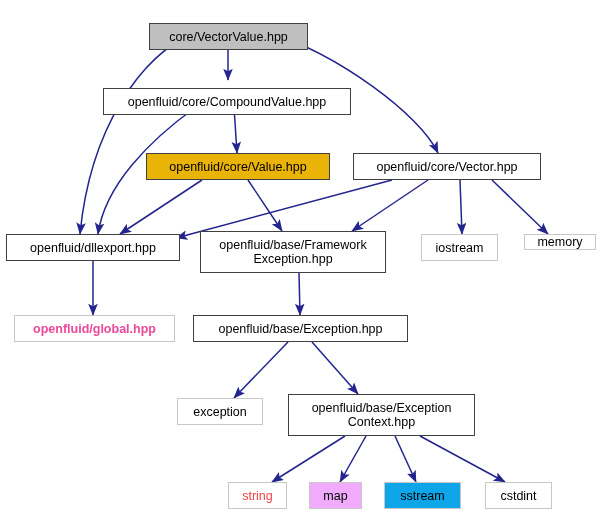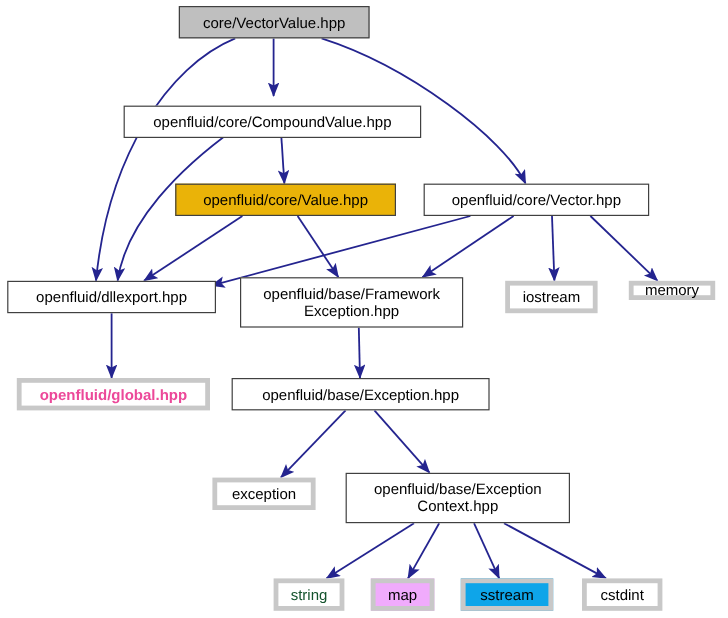--- a/index.html
+++ b/index.html
@@ -27,30 +27,31 @@
     position: absolute;
     box-sizing: border-box;
     display: flex;
     align-items: center;
     justify-content: center;
     text-align: center;
     font-size: 12.5px;
     line-height: 14px;
     color: #000000;
     background: #ffffff;
-    border: 4px solid #1d4ed8;
+    border: 1px solid #1d4ed8;
     white-space: pre-line;
     z-index: 2;
   }
   .node.local {
     border: 1.6px solid #404040;
   }
   .node.root {
     border: 1.6px solid #404040;
     background: #bfbfbf;
+    margin-top: 18px;
   }
 </style>
 </head>
 <body>
 
 <div id="canvas" style="width: 607px; height: 515px; background: rgb(255, 255, 255);">
   <svg id="edge-layer" viewBox="0 0 607 515" xmlns="http://www.w3.org/2000/svg">
     <defs>
       <marker id="arrowhead" markerWidth="9" markerHeight="9" refX="7.5" refY="3.2" orient="auto" markerUnits="strokeWidth">
         <path d="M0,0 L8,3.2 L0,6.4 L1.7,3.2 z" fill="#24248f"></path>
@@ -86,18 +87,18 @@
       <div class="node local" style="left: 6px; top: 234px; width: 174px; height: 27px; background: rgb(255, 255, 255); border-color: rgb(64, 64, 64); color: rgb(0, 0, 0);">openfluid/dllexport.hpp</div>
       <div class="node local" style="left: 200px; top: 231px; width: 186px; height: 42px; background: rgb(255, 255, 255); border-color: rgb(64, 64, 64); color: rgb(0, 0, 0);">openfluid/base/Framework
 Exception.hpp</div>
       <div class="node system" style="left: 421px; top: 234px; width: 77px; height: 27px; background: rgb(255, 255, 255); border-color: rgb(200, 200, 200); color: rgb(0, 0, 0);">iostream</div>
       <div class="node system" style="left: 524px; top: 234px; width: 72px; height: 16px; background: rgb(255, 255, 255); border-color: rgb(200, 200, 200); color: rgb(0, 0, 0);">memory</div>
       <div class="node system" style="left: 14px; top: 315px; width: 161px; height: 27px; background: rgb(255, 255, 255); border-color: rgb(200, 200, 200); color: #ec4899; font-weight: bold;">openfluid/global.hpp</div>
       <div class="node local" style="left: 193px; top: 315px; width: 215px; height: 27px; background: rgb(255, 255, 255); border-color: rgb(64, 64, 64); color: rgb(0, 0, 0);">openfluid/base/Exception.hpp</div>
       <div class="node system" style="left: 177px; top: 398px; width: 86px; height: 27px; background: rgb(255, 255, 255); border-color: rgb(200, 200, 200); color: rgb(0, 0, 0);">exception</div>
       <div class="node local" style="left: 288px; top: 394px; width: 187px; height: 42px; background: rgb(255, 255, 255); border-color: rgb(64, 64, 64); color: rgb(0, 0, 0);">openfluid/base/Exception
 Context.hpp</div>
-      <div class="node system" style="left: 228px; top: 482px; width: 59px; height: 27px; background: rgb(255, 255, 255); border-color: rgb(200, 200, 200); color: #14532d;">string</div>
+      <div class="node system" style="left: 228px; top: 482px; width: 59px; height: 27px; background: rgb(255, 255, 255); border-color: rgb(200, 200, 200); color: #ef4444;">string</div>
       <div class="node system" style="left: 309px; top: 482px; width: 53px; height: 27px; background: #f0abfc; border-color: rgb(200, 200, 200); color: rgb(0, 0, 0);">map</div>
       <div class="node system" style="left: 384px; top: 482px; width: 77px; height: 27px; background: #0ea5e9; border-color: rgb(200, 200, 200); color: rgb(0, 0, 0);">sstream</div>
       <div class="node system" style="left: 485px; top: 482px; width: 67px; height: 27px; background: rgb(255, 255, 255); border-color: rgb(200, 200, 200); color: rgb(0, 0, 0);">cstdint</div>
     </div>
 </div>
 
 </body></html>

